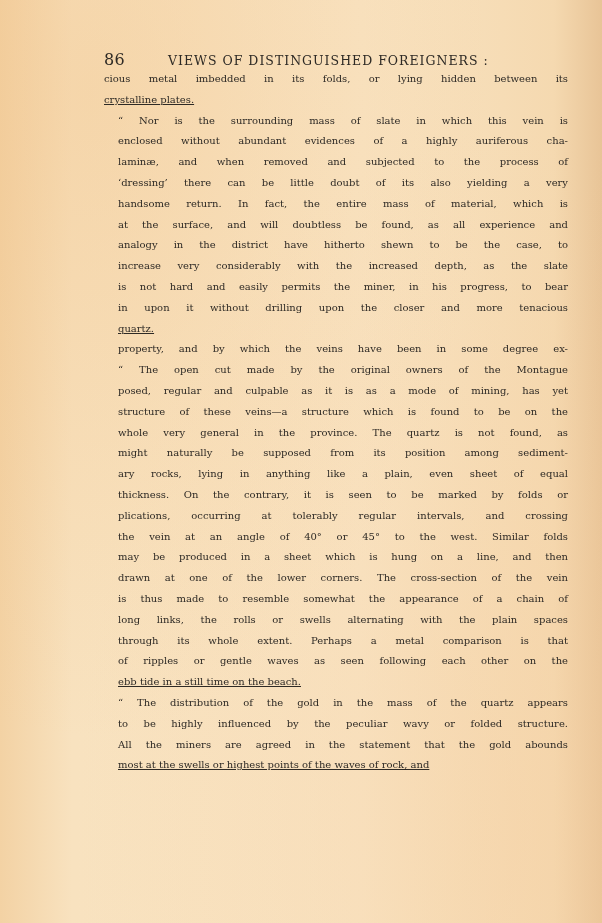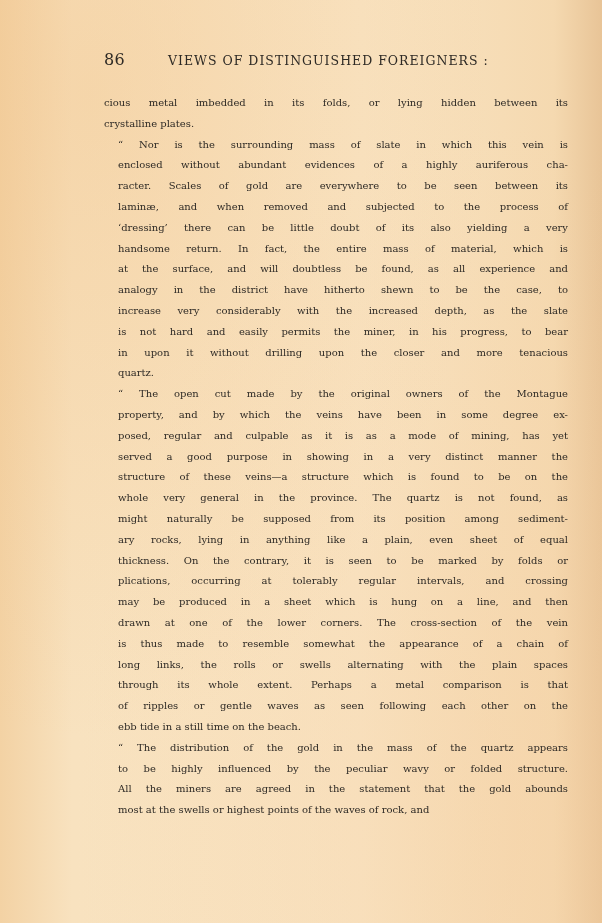--- a/index.html
+++ b/index.html
@@ -12,70 +12,69 @@
         linear-gradient(to right, #f3d2a4 0%, #f8e2bf 12%, #f9e4c3 60%, #f5d9b0 92%, #e8c497 100%);
       font-family: "DejaVu Serif", "Liberation Serif", serif;
       color: #2e2a25;
       position: relative;
     }
     .page {
       position: absolute; left: 104px; top: 50px; width: 464px;
     }
     .running-head {
       display: flex; align-items: baseline;
-      font-size: 13.5px; letter-spacing: 0.3px; margin-bottom: 24px;
+      font-size: 13.5px; letter-spacing: 0.3px; 
     }
     .page-number { font-size: 16px; width: 64px; }
     .head-title { font-size: 12.5px; letter-spacing: 1px; text-align: center; }
     .body-text p {
       margin: 0; font-size: 10px; line-height: 20.8px;
       text-align: justify; text-align-last: left;
     }
     .body-text p.indent { text-indent: 14px; }
     .body-text .line { display: block; text-align: justify; text-align-last: justify; white-space: nowrap; }
-    .body-text .line.last { text-align-last: left; }
+    .body-text .line.last { text-align-last: left; text-decoration: underline; }
   </style>
 </head>
 <body>
 
 <div class="page">
   <div class="running-head">
     <span class="page-number">86</span>
     <span class="head-title">VIEWS OF DISTINGUISHED FOREIGNERS :</span>
   </div>
   <div class="body-text" id="body-text">
       <p>
         <span class="line">cious metal imbedded in its folds, or lying hidden between its</span>
         <span class="line last">crystalline plates.</span>
       </p>
       <p class="indent">
         <span class="line" style="text-indent: 14px;">“ Nor is the surrounding mass of slate in which this vein is</span>
         <span class="line">enclosed without abundant evidences of a highly auriferous cha-</span>
-        <span class="line">racter. Scales of gold are everywhere to be seen between its</span>
         <span class="line">laminæ, and when removed and subjected to the process of</span>
         <span class="line">‘dressing’ there can be little doubt of its also yielding a very</span>
         <span class="line">handsome return. In fact, the entire mass of material, which is</span>
         <span class="line">at the surface, and will doubtless be found, as all experience and</span>
         <span class="line">analogy in the district have hitherto shewn to be the case, to</span>
         <span class="line">increase very considerably with the increased depth, as the slate</span>
         <span class="line">is not hard and easily permits the miner, in his progress, to bear</span>
         <span class="line">in upon it without drilling upon the closer and more tenacious</span>
         <span class="line last">quartz.</span>
       </p>
       <p class="indent">
+        <span class="line">property, and by which the veins have been in some degree ex-</span>
         <span class="line" style="text-indent: 14px;">“ The open cut made by the original owners of the Montague</span>
-        <span class="line">property, and by which the veins have been in some degree ex-</span>
         <span class="line">posed, regular and culpable as it is as a mode of mining, has yet</span>
-        <span class="line">served a good purpose in showing in a very distinct manner the</span>
         <span class="line">structure of these veins—a structure which is found to be on the</span>
         <span class="line">whole very general in the province. The quartz is not found, as</span>
         <span class="line">might naturally be supposed from its position among sediment-</span>
         <span class="line">ary rocks, lying in anything like a plain, even sheet of equal</span>
         <span class="line">thickness. On the contrary, it is seen to be marked by folds or</span>
         <span class="line">plications, occurring at tolerably regular intervals, and crossing</span>
+        <span class="line">the vein at an angle of 40° or 45° to the west. Similar folds</span>
         <span class="line">may be produced in a sheet which is hung on a line, and then</span>
         <span class="line">drawn at one of the lower corners. The cross-section of the vein</span>
         <span class="line">is thus made to resemble somewhat the appearance of a chain of</span>
         <span class="line">long links, the rolls or swells alternating with the plain spaces</span>
         <span class="line">through its whole extent. Perhaps a metal comparison is that</span>
         <span class="line">of ripples or gentle waves as seen following each other on the</span>
         <span class="line last">ebb tide in a still time on the beach.</span>
       </p>
       <p class="indent">
         <span class="line" style="text-indent: 14px;">“ The distribution of the gold in the mass of the quartz appears</span>

